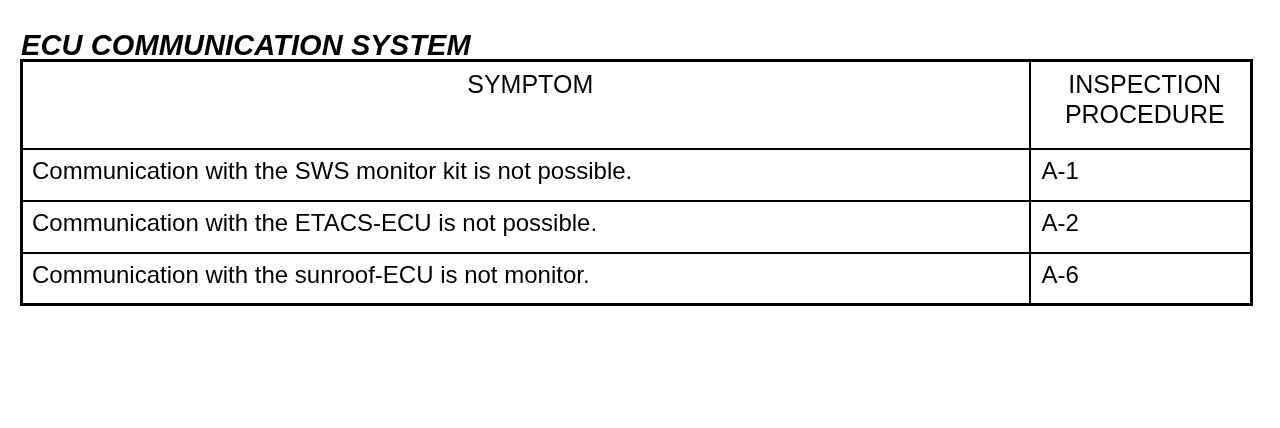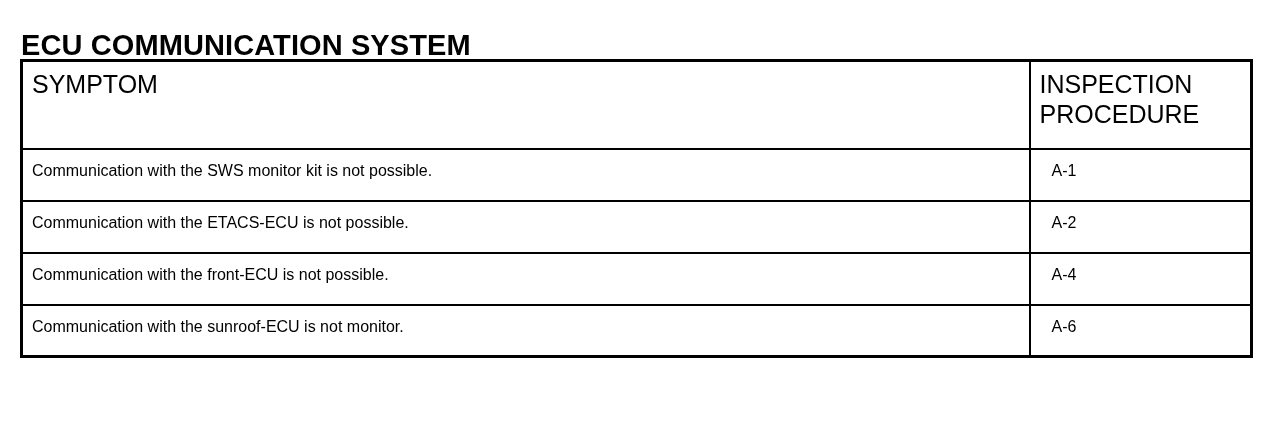--- a/index.html
+++ b/index.html
@@ -26,20 +26,21 @@
   
   .page-title {
     position: absolute;
     left: 21px;
     top: 8px;
     font-size: 29px;
     font-weight: bold;
     letter-spacing: 0.1px;
     line-height: 36px;
     white-space: nowrap;
+    font-style: italic;
   }
 
   
   .symptom-table {
     position: absolute;
     left: 20px;
     top: 59px;
     width: 1230px;
     border-collapse: collapse;
     table-layout: fixed;
@@ -63,37 +64,38 @@
     height: 88px;
     box-sizing: border-box;
   }
   .head-cell .cell-text {
     display: block;
     padding: 7px 0 0 9px;
     font-size: 25px;
     line-height: 30px;
     font-weight: normal;
     white-space: pre-line;
+    text-align: center;
   }
 
   
   .body-cell {
     height: 52px;
     box-sizing: border-box;
   }
   .body-cell .cell-text {
     display: block;
     padding: 6px 0 0 9px;
-    font-size: 16px;
+    font-size: 24px;
     line-height: 30px;
     white-space: nowrap;
   }
 
   .proc-cell .cell-text {
-    padding-left: 21px;
+    padding-left: 11px;
   }
 </style>
 </head>
 <body>
 
 <div class="page">
 
   <h1 class="page-title">ECU COMMUNICATION SYSTEM</h1>
 
   <table class="symptom-table">
@@ -124,28 +126,20 @@
       <tr>
         <td class="body-cell">
           <span class="cell-text">Communication with the ETACS-ECU is not possible.</span>
         </td>
         <td class="body-cell proc-cell">
           <span class="cell-text">A-2</span>
         </td>
       </tr>
       <tr>
         <td class="body-cell">
-          <span class="cell-text">Communication with the front-ECU is not possible.</span>
-        </td>
-        <td class="body-cell proc-cell">
-          <span class="cell-text">A-4</span>
-        </td>
-      </tr>
-      <tr>
-        <td class="body-cell">
           <span class="cell-text">Communication with the sunroof-ECU is not monitor.</span>
         </td>
         <td class="body-cell proc-cell">
           <span class="cell-text">A-6</span>
         </td>
       </tr>
     </tbody>
   </table>
 
 </div>

